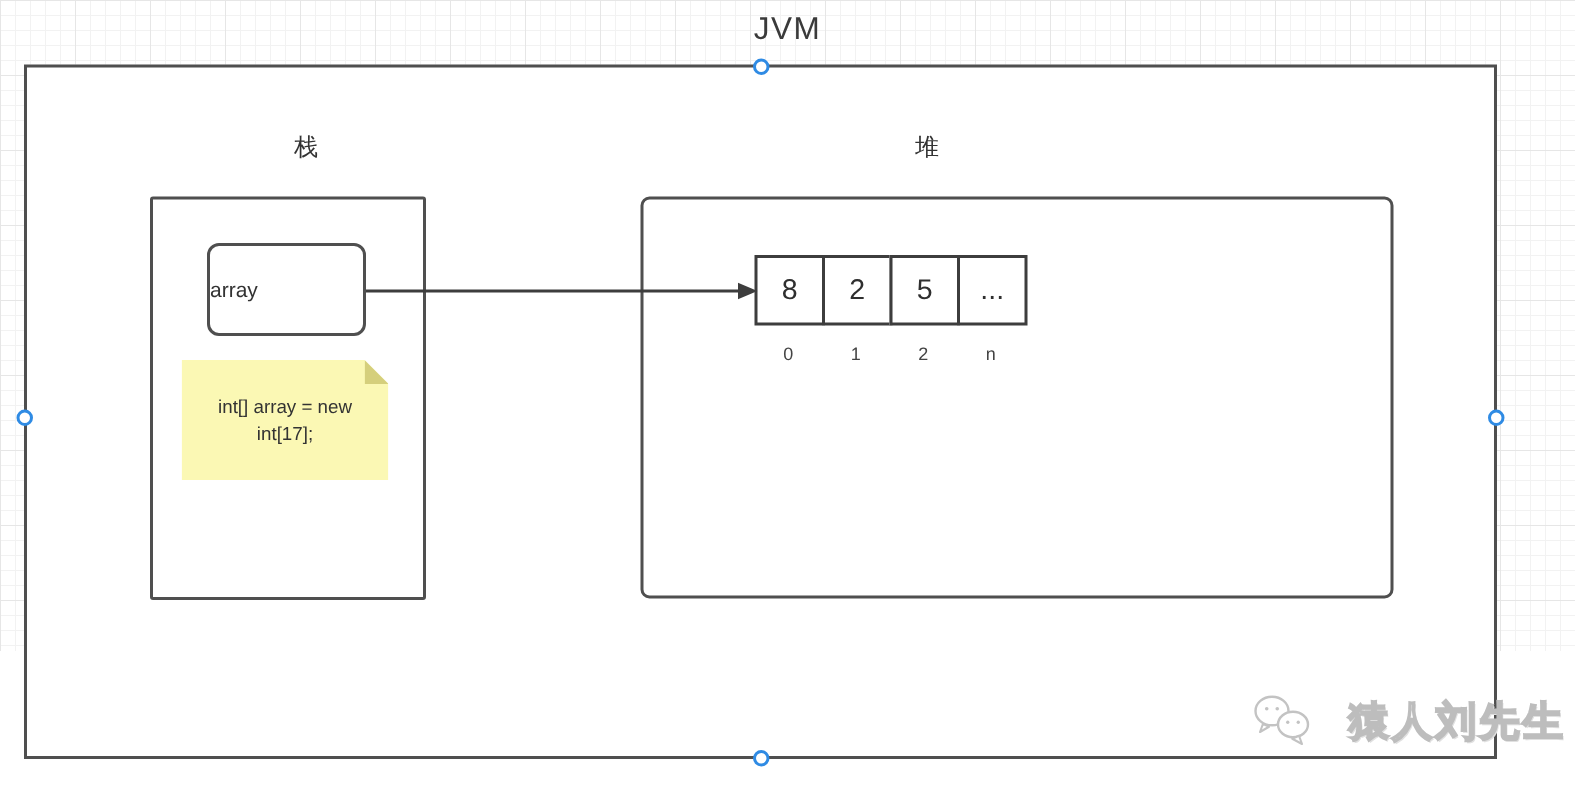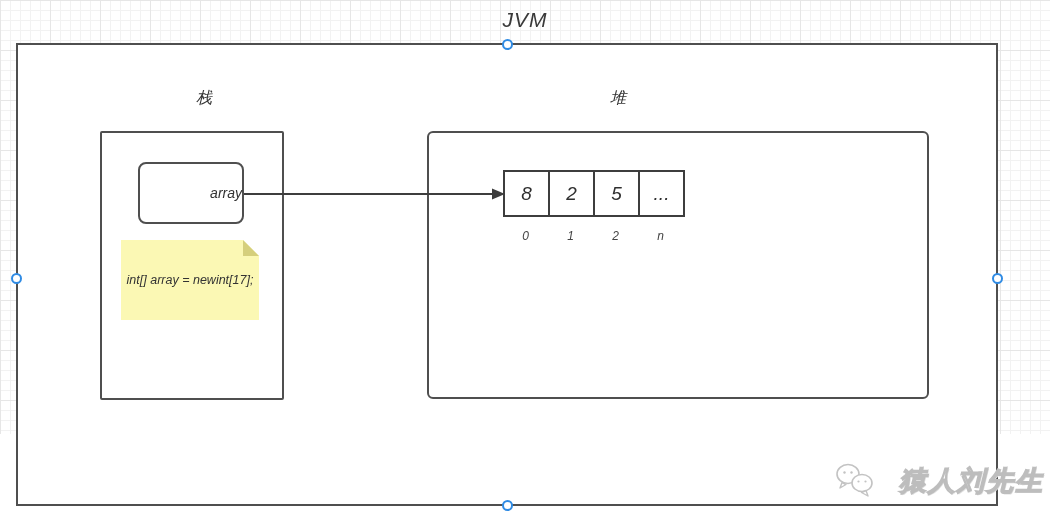--- a/index.html
+++ b/index.html
@@ -7,21 +7,20 @@
     font-family:"Liberation Sans","DejaVu Sans",sans-serif; }
 
   .canvas {
     position:relative; width:1050px; height:434px; background-color:#ffffff;
     background-image:
       linear-gradient(to right,  #e6e6e6 1px, transparent 1px),
       linear-gradient(to bottom, #e6e6e6 1px, transparent 1px),
       linear-gradient(to right,  #f2f2f2 1px, transparent 1px),
       linear-gradient(to bottom, #f2f2f2 1px, transparent 1px);
     background-size:50px 50px, 50px 50px, 10px 10px, 10px 10px;
-    font-style:italic;
   }
 
   .diagram-title {
     position:absolute; left:0; top:8; width:1050px; top:8px;
     text-align:center; font-size:21px; color:#3a3a3a; letter-spacing:1px;
   }
 
   .main-rect {
     position:absolute; left:16px; top:43px; width:982px; height:463px;
     border:2px solid #4f4f4f; background:#ffffff;
@@ -47,21 +46,21 @@
     border:2px solid #4f4f4f; background:#ffffff; border-radius:2px;
   }
   .heap-container {
     position:absolute; left:427px; top:131px; width:502px; height:268px;
     border:2px solid #4f4f4f; background:#ffffff; border-radius:6px;
   }
 
   .array-box {
     position:absolute; left:138px; top:162px; width:106px; height:62px;
     border:2px solid #4f4f4f; border-radius:8px; background:#ffffff;
-    display:flex; align-items:center; justify-content:flex-end;
+    display:flex; align-items:center; justify-content:flex-start;
     font-size:14px; color:#333333;
   }
 
   .arrow-svg { position:absolute; left:244px; top:186px; z-index:3; }
 
   .cells-row {
     position:absolute; left:503px; top:170px; display:flex; z-index:2;
   }
   .cell {
     width:47px; height:47px; border:2px solid #3d3d3d; background:#ffffff;
@@ -74,21 +73,21 @@
     position:absolute; left:503px; top:229px; display:flex;
   }
   .index-label {
     width:45px; text-align:center; font-size:12px; color:#444444;
   }
 
   .sticky-note {
     position:absolute; left:121px; top:240px; width:138px; height:80px;
     background:#fbf8b4; z-index:2;
     clip-path:polygon(0 0, calc(100% - 16px) 0, 100% 16px, 100% 100%, 0 100%);
-    display:flex; flex-direction:row; align-items:center; justify-content:center;
+    display:flex; flex-direction:column; align-items:center; justify-content:center;
     font-size:12.5px; color:#333333; line-height:1.45;
   }
   .note-fold {
     position:absolute; left:243px; top:240px; width:16px; height:16px;
     background:#d5cf7c; z-index:3;
     clip-path:polygon(0 0, 100% 100%, 0 100%);
   }
 
   .watermark {
     position:absolute; left:835px; top:463px; display:flex;

